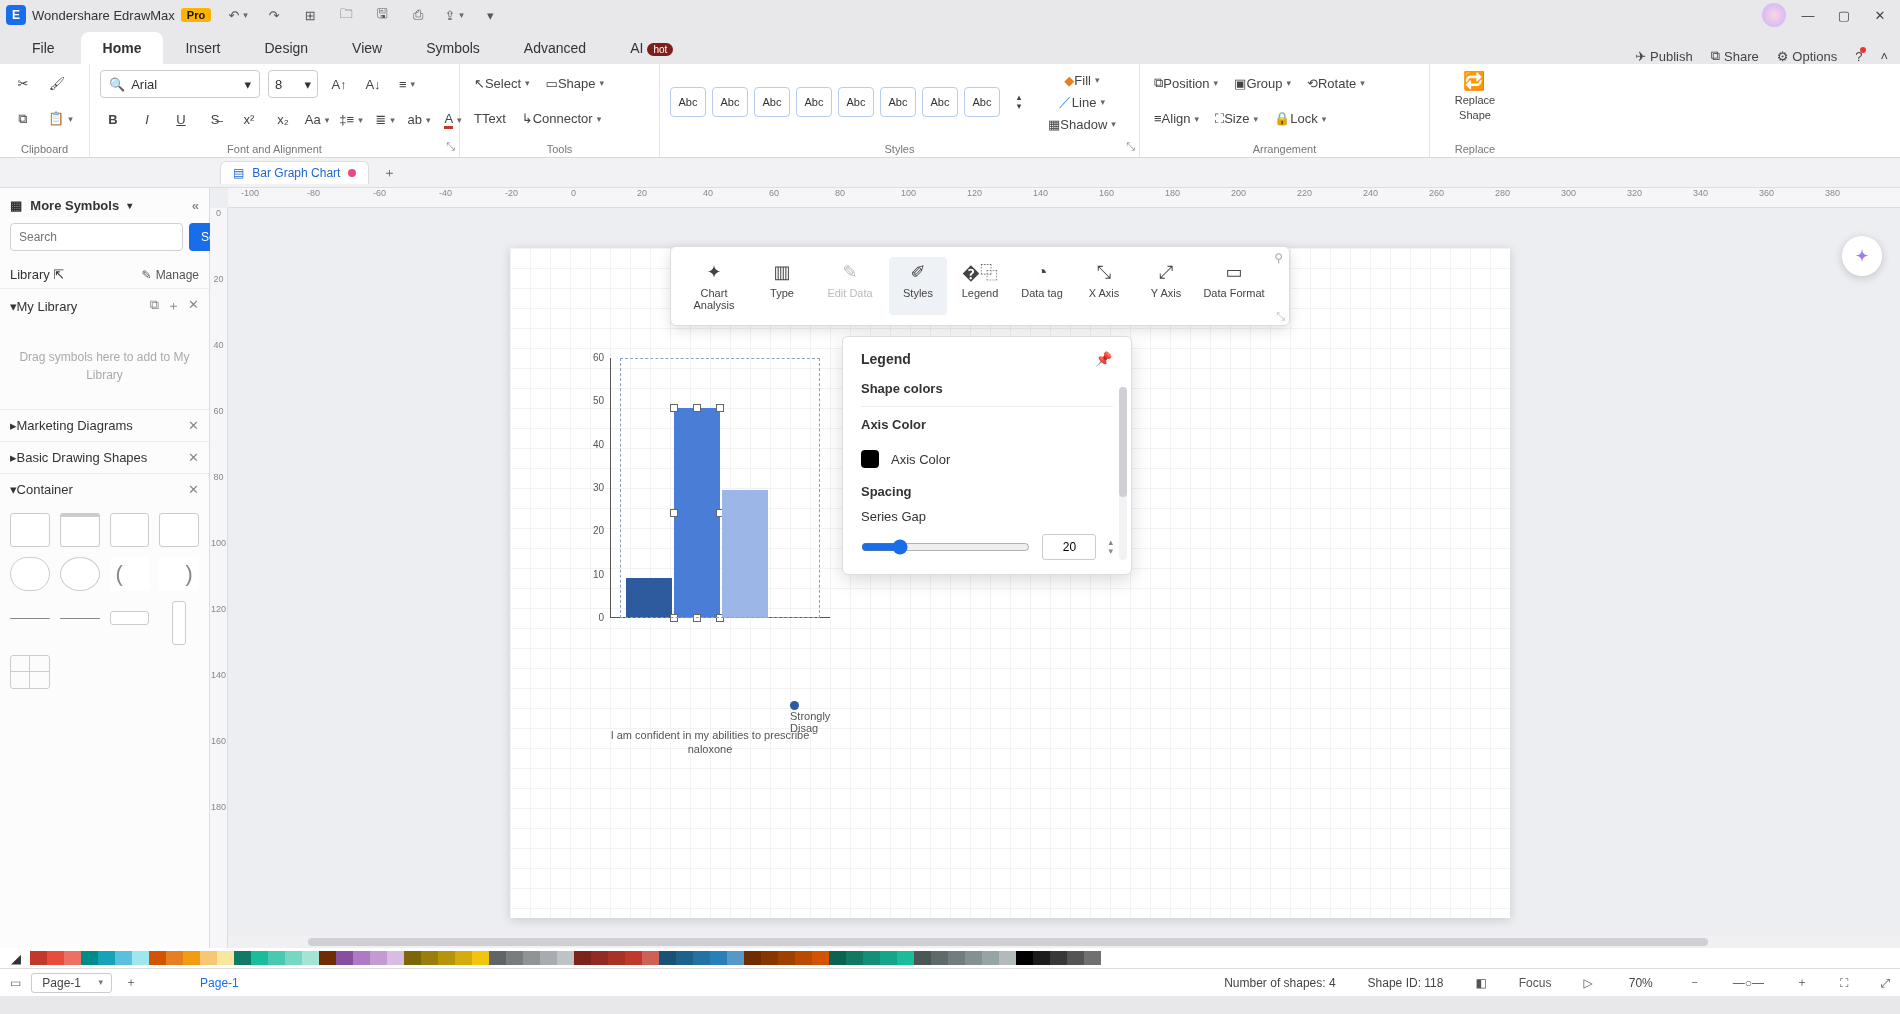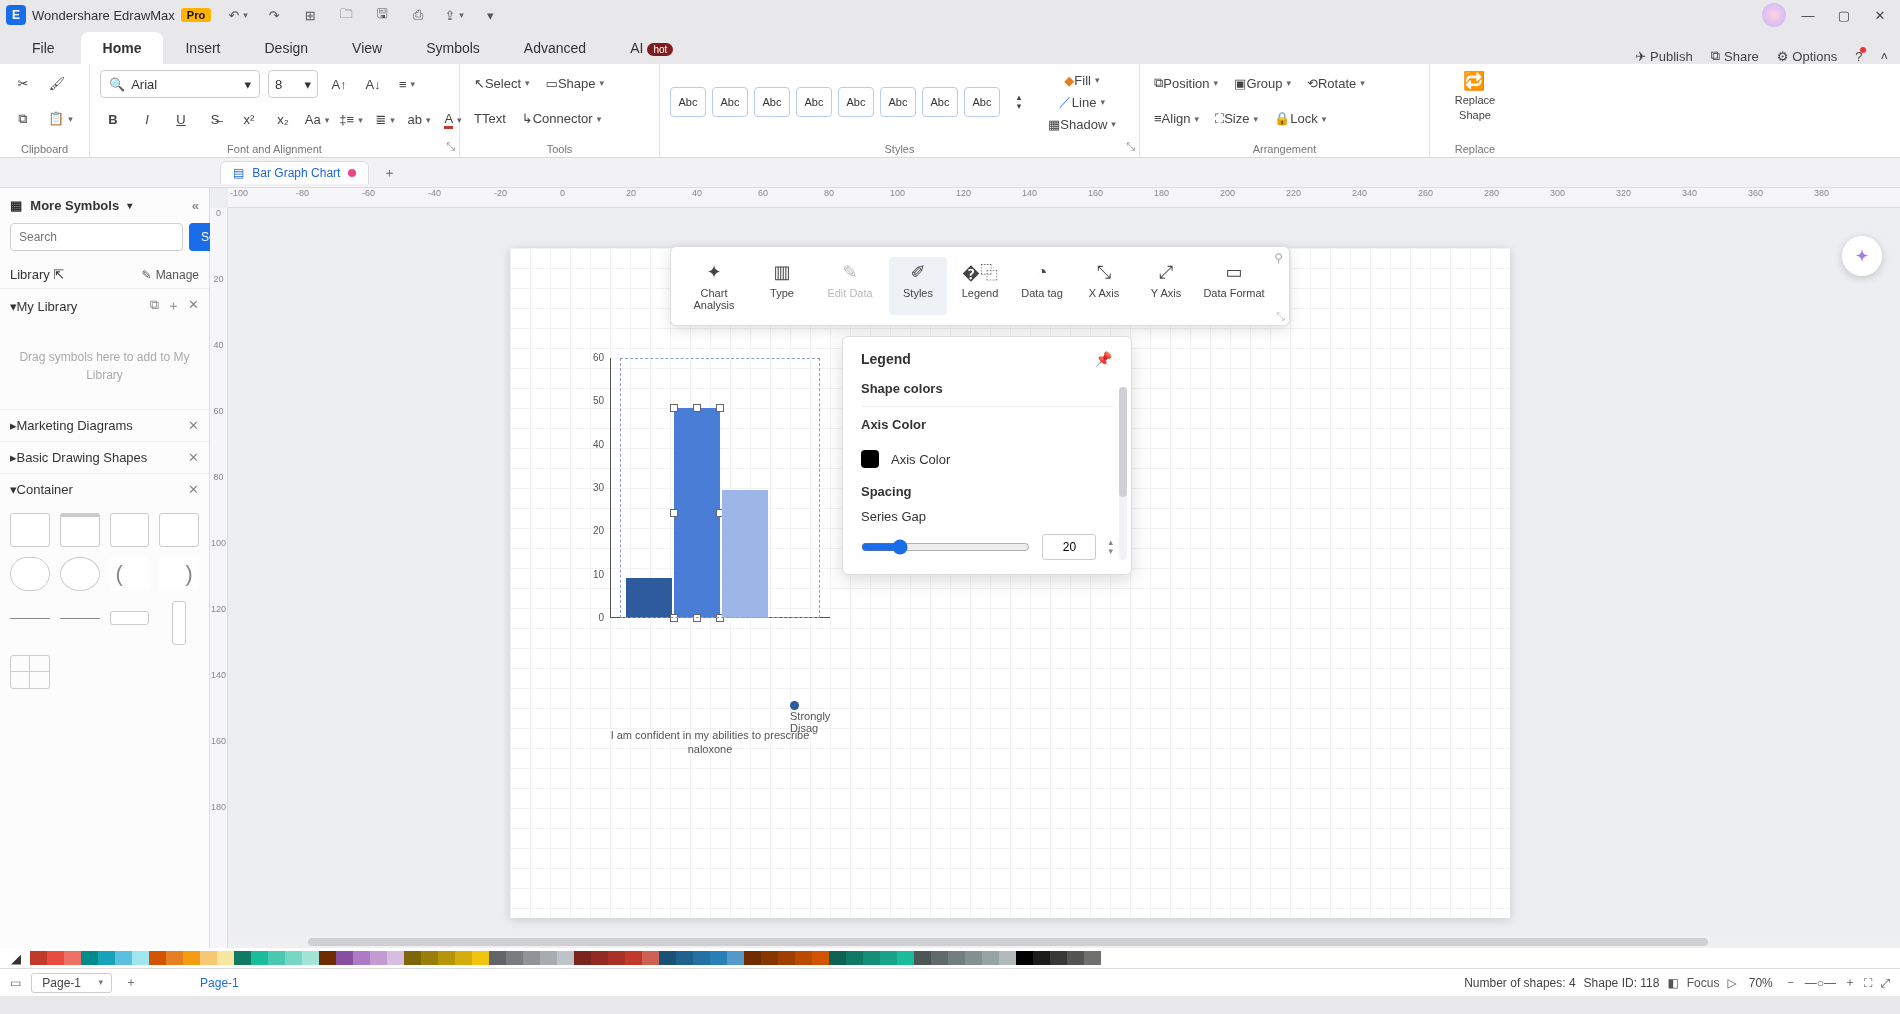--- a/index.html
+++ b/index.html
@@ -65,21 +65,21 @@
 .leftpanel .shapegrid .sh { height:34px; border:1px solid #ccc; border-radius:3px; background:#fff;}
 .leftpanel .shapegrid .sh.round { border-radius:17px; }
 .leftpanel .shapegrid .sh.ellipse { border-radius:50%; }
 .leftpanel .shapegrid .sh.brk { border:none; position:relative;}
 .leftpanel .shapegrid .sh.brk::before { content:"("; position:absolute; left:6px; top:4px; font-size:22px; color:#888;}
 .leftpanel .shapegrid .sh.line { border:none; border-top:1px solid #888; margin-top:17px; height:0;}
 .leftpanel .shapegrid .sh.tall { height:44px; width:14px; margin:0 auto;}
 
 
 .canvaswrap { flex:1; position:relative; background:#eceef1; overflow:hidden;}
-.ruler-h { position:absolute; top:0; left:18px; right:0; height:20px; background:#f6f6f8; border-bottom:1px solid #ddd; font-size:9px; color:#888; display:flex;}
+.ruler-h { position:absolute; top:0; left:18px; right:0; height:20px; background:#f6f6f8; border-bottom:1px solid #ddd; font-size:9px; color:#888; display:flex;justify-content:center;}
 .ruler-h span { width:66px; text-align:left; padding-left:2px;}
 .ruler-v { position:absolute; top:20px; left:0; width:18px; bottom:0; background:#f6f6f8; border-right:1px solid #ddd; font-size:9px; color:#888;}
 .ruler-v span { display:block; height:66px; writing-mode:horizontal-tb; text-align:center;}
 .page { position:absolute; top:60px; left:300px; width:1000px; height:670px; background:#fff; box-shadow:0 2px 10px rgba(0,0,0,0.15);
         background-image:linear-gradient(#f2f2f4 1px,transparent 1px),linear-gradient(90deg,#f2f2f4 1px,transparent 1px);
         background-size:20px 20px;}
 
 .chartA { position:absolute; top:110px; left:40px; width:280px; height:420px;}
 .chartA .sel { position:absolute; top:0; left:70px; width:200px; height:260px; border:1px dashed #7a8; border-color:#8aa0c0;}
 .axis { position:absolute; left:60px; top:0; bottom:160px; border-left:1px solid #555; border-bottom:1px solid #555; right:0;}
@@ -141,21 +141,21 @@
 .colorbar .pick { width:16px; height:16px; display:flex; align-items:center; justify-content:center; color:#333; font-size:13px; margin-right:6px;}
 .colorbar .c { width:17px; height:14px; cursor:pointer;}
 
 
 .statusbar { height:28px; background:#fff; border-top:1px solid #ddd; display:flex; align-items:center; padding:0 10px; font-size:12px; color:#444;}
 .statusbar .left { display:flex; align-items:center; gap:10px;}
 .statusbar .pagebox { border:1px solid #ccc; border-radius:3px; padding:2px 30px 2px 10px; position:relative;}
 .statusbar .pagebox::after{content:"▾"; position:absolute; right:8px; top:3px; font-size:9px; color:#777;}
 .statusbar .plus { width:18px; height:18px; display:flex; align-items:center; justify-content:center; cursor:pointer; color:#555;}
 .statusbar .pagename { color:#1a6de8; margin-left:50px;}
-.statusbar .right { margin-left:auto; display:flex; align-items:center; gap:8px;}
+.statusbar .right { margin-left:auto; display:flex; align-items:center; gap:32px;}
 .statusbar .sbtn { cursor:pointer; color:#555;}
 .statusbar .zoompct { margin:0 4px;}
 </style>
 </head>
 <body>
 
 <div class="titlebar">
   <div class="logo">E</div>
   <span class="appname">Wondershare EdrawMax</span>
   <span class="pro">Pro</span>

